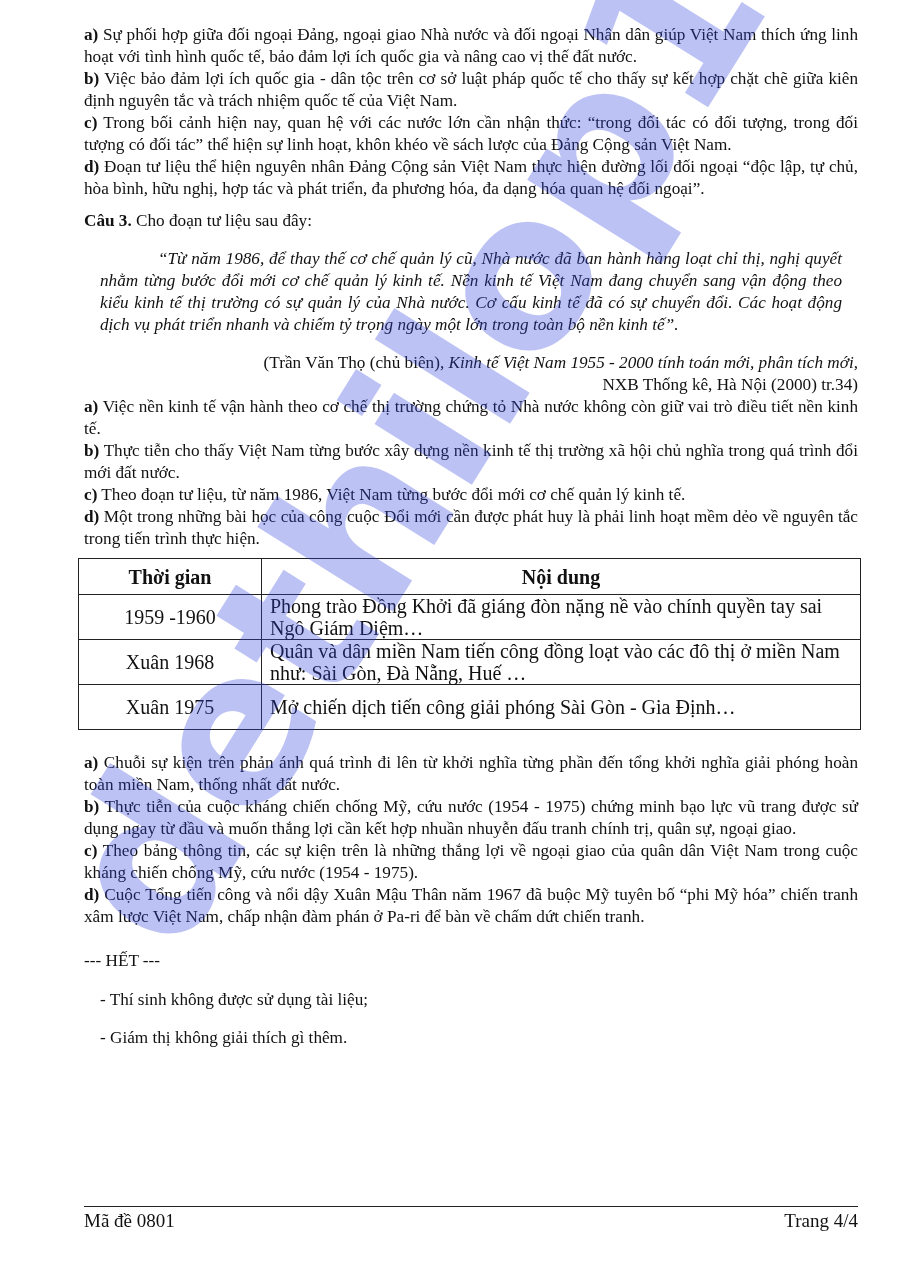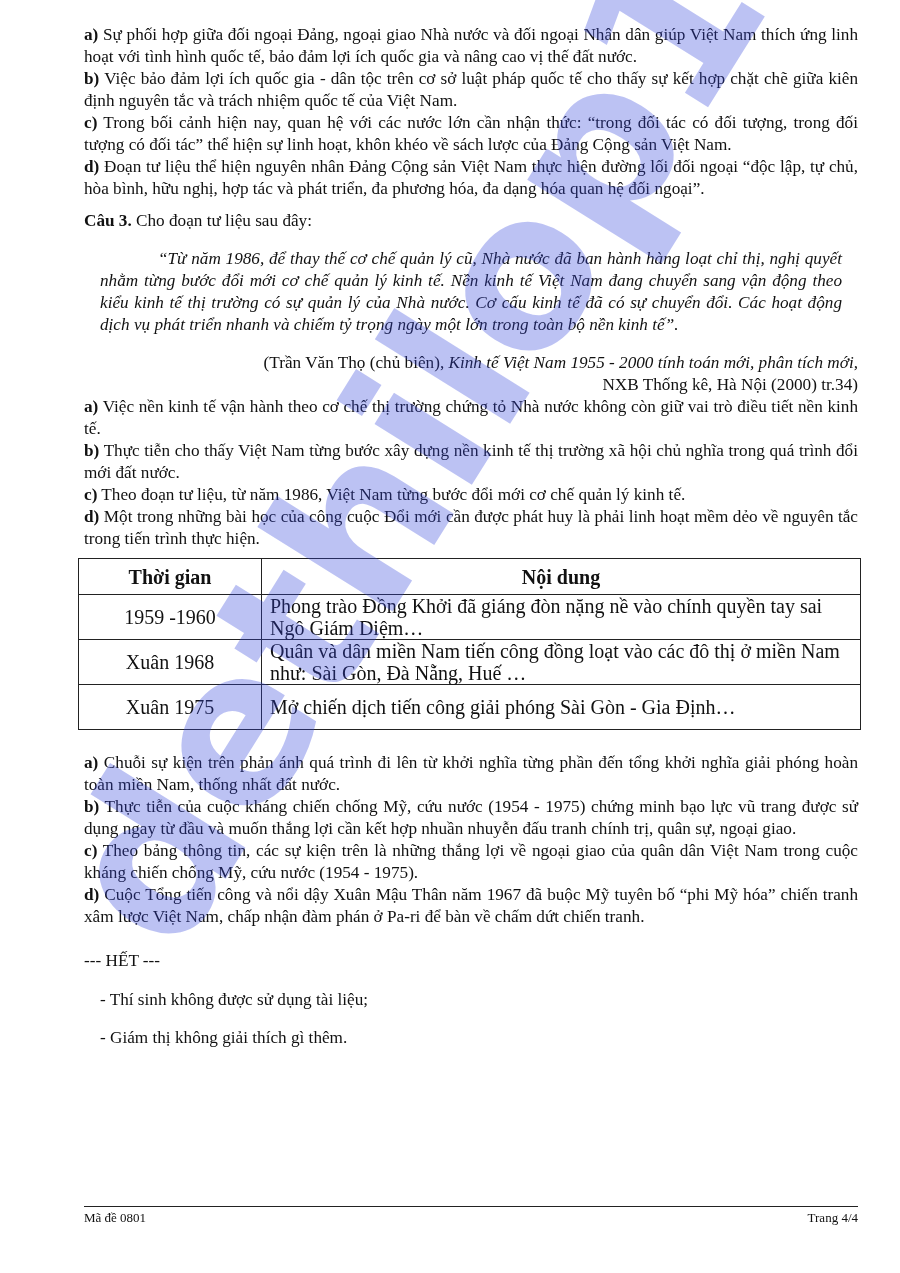--- a/index.html
+++ b/index.html
@@ -13,21 +13,21 @@
   .cite { text-align: right; margin: 0; }
   .cite i { font-style: italic; }
   table.info { border-collapse: collapse; width: 783px; margin-left: -6px; margin-top: 0px; }
   table.info td, table.info th { border: 1px solid #222; padding: 0 8px; vertical-align: middle; font-size: 20px; line-height: 22px; }
   table.info th { height: 35px; font-weight: bold; text-align: center; }
   table.info td.time { text-align: center; width: 166px; }
   table.info tr.r td { height: 44px; }
   .end { text-align: left; margin-top: 22px; }
   .note { margin: 16px; }
   .footer-line { position: absolute; left: 84px; top: 1206px; width: 774px; border-top: 1px solid #222; }
-  .footer { position: absolute; left: 84px; top: 1210px; width: 774px; display: flex; justify-content: space-between; font-size: 13px; }
+  .footer { position: absolute; left: 84px; top: 1210px; width: 774px; display: flex; justify-content: space-between; font-size: 19px; }
   .watermark { position: absolute; left: 0; top: 0; width: 900px; height: 1273px; pointer-events: none; }
   .wm-text { font-family: "DejaVu Sans", sans-serif; font-weight: bold; font-size: 210px; fill: #3344dd; opacity: 0.32; }
 </style>
 </head>
 <body>
 
 <div class="page">
 
   <div>
     <p class="p"><b>a)</b> <span>Sự phối hợp giữa đối ngoại Đảng, ngoại giao Nhà nước và đối ngoại Nhân dân giúp Việt Nam thích ứng linh hoạt với tình hình quốc tế, bảo đảm lợi ích quốc gia và nâng cao vị thế đất nước.</span></p>

